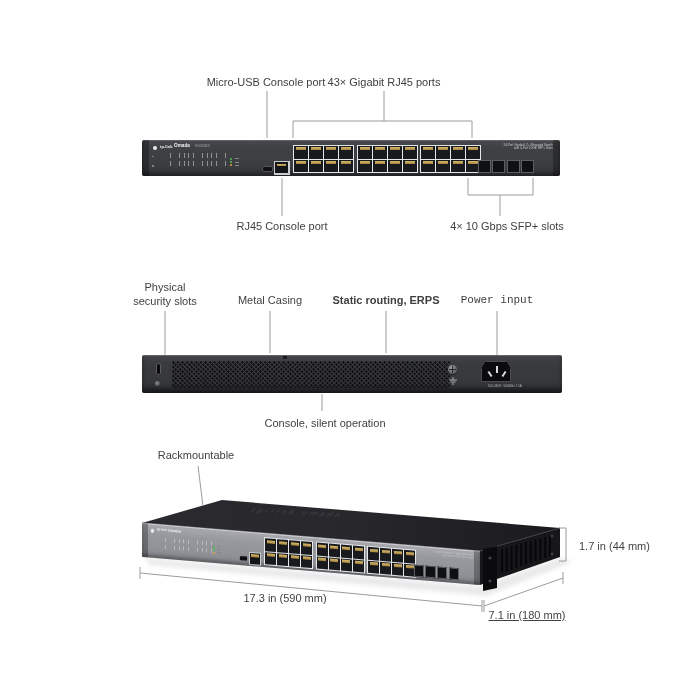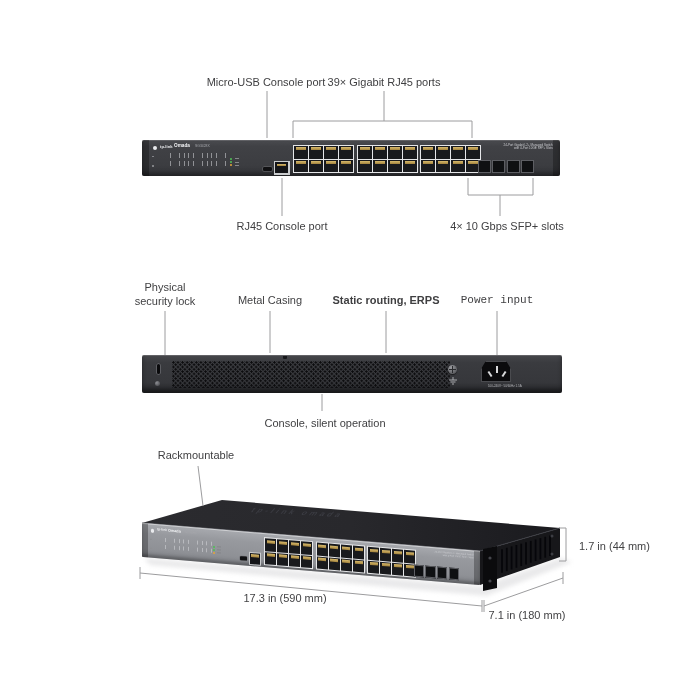--- a/index.html
+++ b/index.html
@@ -120,36 +120,36 @@
       <line x1="484" y1="606" x2="563" y2="578"></line>
       <line x1="484" y1="600" x2="484" y2="612"></line>
       <line x1="563" y1="572" x2="563" y2="584"></line>
       <line x1="566" y1="528" x2="566" y2="561"></line>
       <line x1="559" y1="528" x2="566" y2="528"></line>
       <line x1="559" y1="561" x2="566" y2="561"></line>
     </g>
   </svg>
 
   <div class="callout" style="left:266px;top:76px;">Micro-USB Console port</div>
-  <div class="callout" style="left:384px;top:76px;">39× Gigabit RJ45 ports</div>
+  <div class="callout" style="left:384px;top:76px;">43× Gigabit RJ45 ports</div>
   <div class="callout" style="left:282px;top:220px;">RJ45 Console port</div>
   <div class="callout" style="left:507px;top:220px;text-align:center;">4× 10 Gbps SFP+ slots</div>
 
   <div class="callout" style="left:165px;top:281px;">
     <div>Physical</div>
-    <div>security lock</div>
+    <div>security slots</div>
   </div>
   <div class="callout" style="left:270px;top:294px;">Metal Casing</div>
   <div class="callout" style="left:386px;top:294px;font-weight:bold;">Static routing, ERPS</div>
   <div class="callout" style="left:497px;top:294px;font-family:Liberation Mono, monospace;">Power input</div>
   <div class="callout" style="left:325px;top:417px;">Console, silent operation</div>
   <div class="callout" style="left:196px;top:449px;">Rackmountable</div>
 
   <div class="dim-label" style="left:285px;top:592px;">17.3 in (590 mm)</div>
-  <div class="dim-label" style="left:527px;top:609px;">7.1 in (180 mm)</div>
+  <div class="dim-label" style="left:527px;top:609px;text-decoration:underline;">7.1 in (180 mm)</div>
   <div class="dim-label no-center" style="left:579px;top:540px;">1.7 in (44 mm)</div>
 
   <div id="front-panel" class="panel">
       <div style="position: absolute; left: 0px; top: 0px; width: 1.7%; height: 100%; background: rgba(0, 0, 0, 0.28);"></div>
       <div style="position: absolute; right: 0px; top: 0px; width: 1.7%; height: 100%; background: rgba(0, 0, 0, 0.28);"></div>
       <div style="position: absolute; left: 2.6%; top: 16%; width: 4.6px; height: 4.6px; border-radius: 50%; background: rgb(233, 234, 237);"></div>
       <div style="position: absolute; left: 4.3%; top: 10%; color: rgb(232, 233, 236); font-weight: bold; font-size: 10px; transform: scale(0.42); transform-origin: left top; white-space: nowrap;">tp-link</div>
       <div style="position: absolute; left: 7.6%; top: 8%; color: rgb(242, 243, 245); font-weight: bold; font-size: 10px; transform: scale(0.47); transform-origin: left top; white-space: nowrap;">Omada</div>
       <div style="position: absolute; left: 12.6%; top: 11%; color: rgb(167, 168, 173); font-size: 10px; transform: scale(0.34); transform-origin: left top; white-space: nowrap;">SG3428X</div>
       <div style="position: absolute; left: 2.4%; top: 44%; width: 1.5px; height: 1.5px; border-radius: 50%; background: rgb(142, 143, 147);"></div>

